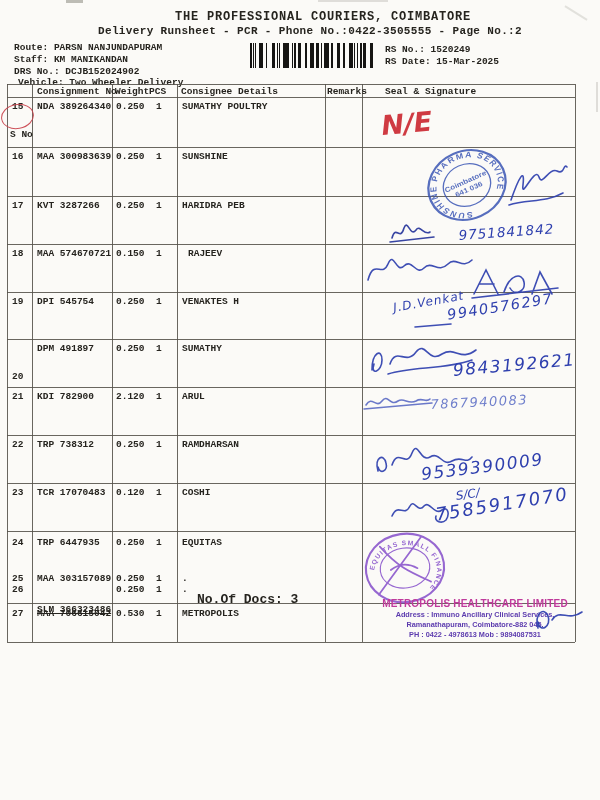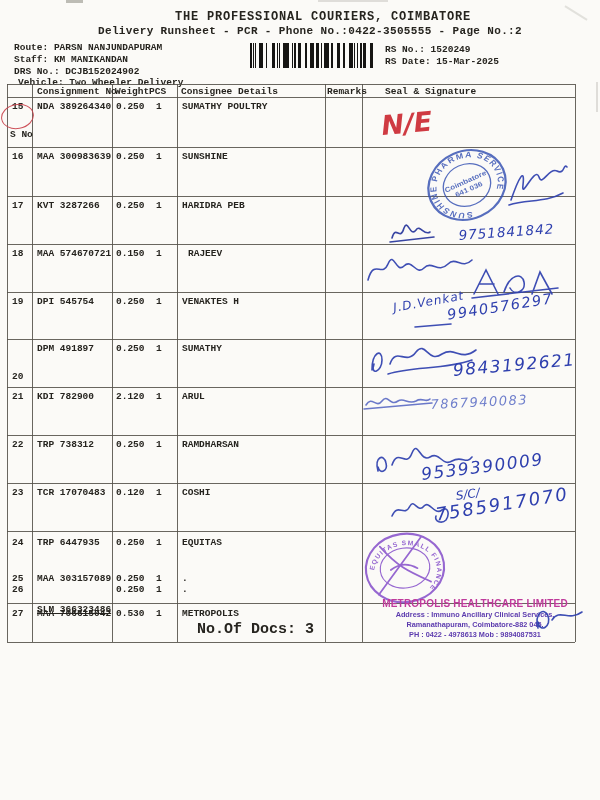--- a/index.html
+++ b/index.html
@@ -143,21 +143,21 @@
       <span class="print" style="left: 182px; top: 584px;">.</span>
       <span class="print" style="left: 12px; top: 608px;">27</span>
       <span class="print" style="left: 37px; top: 608px;">MAA 706615042</span>
       <span class="print" style="left: 116px; top: 608px;">0.530</span>
       <span class="print" style="left: 156px; top: 608px;">1</span>
       <span class="print" style="left: 182px; top: 608px;">METROPOLIS</span>
     </div>
 
   <div class="redcircle"></div>
 
-  <div class="print" style="left:197px;top:624px;font-size:15px;">No.Of Docs: 3</div>
+  <div class="print" style="left:197px;top:594px;font-size:13px;">No.Of Docs: 3</div>
 
   <div class="hand" style="left:380px;top:110px;font-size:27px;color:#cf3a42;transform:rotate(-5deg);font-weight:bold;">N/E</div>
 
   <svg class="stamp" style="left:424px;top:148px;width:86px;height:74px;transform:rotate(-24deg);color:#3450b2;opacity:.82;" viewBox="0 0 96 96" preserveAspectRatio="none">
     <defs>
         <path id="ringS" d="M48,83 a35,35 0 1,1 0.01,0"></path>
       </defs>
     <circle cx="48" cy="48" r="44" fill="none" stroke="currentColor" stroke-width="2.6"></circle>
     <circle cx="48" cy="48" r="27" fill="none" stroke="currentColor" stroke-width="1.5"></circle>
     <text fill="currentColor" font-size="10" font-weight="bold" letter-spacing="1.6" font-family="Liberation Sans,sans-serif">

